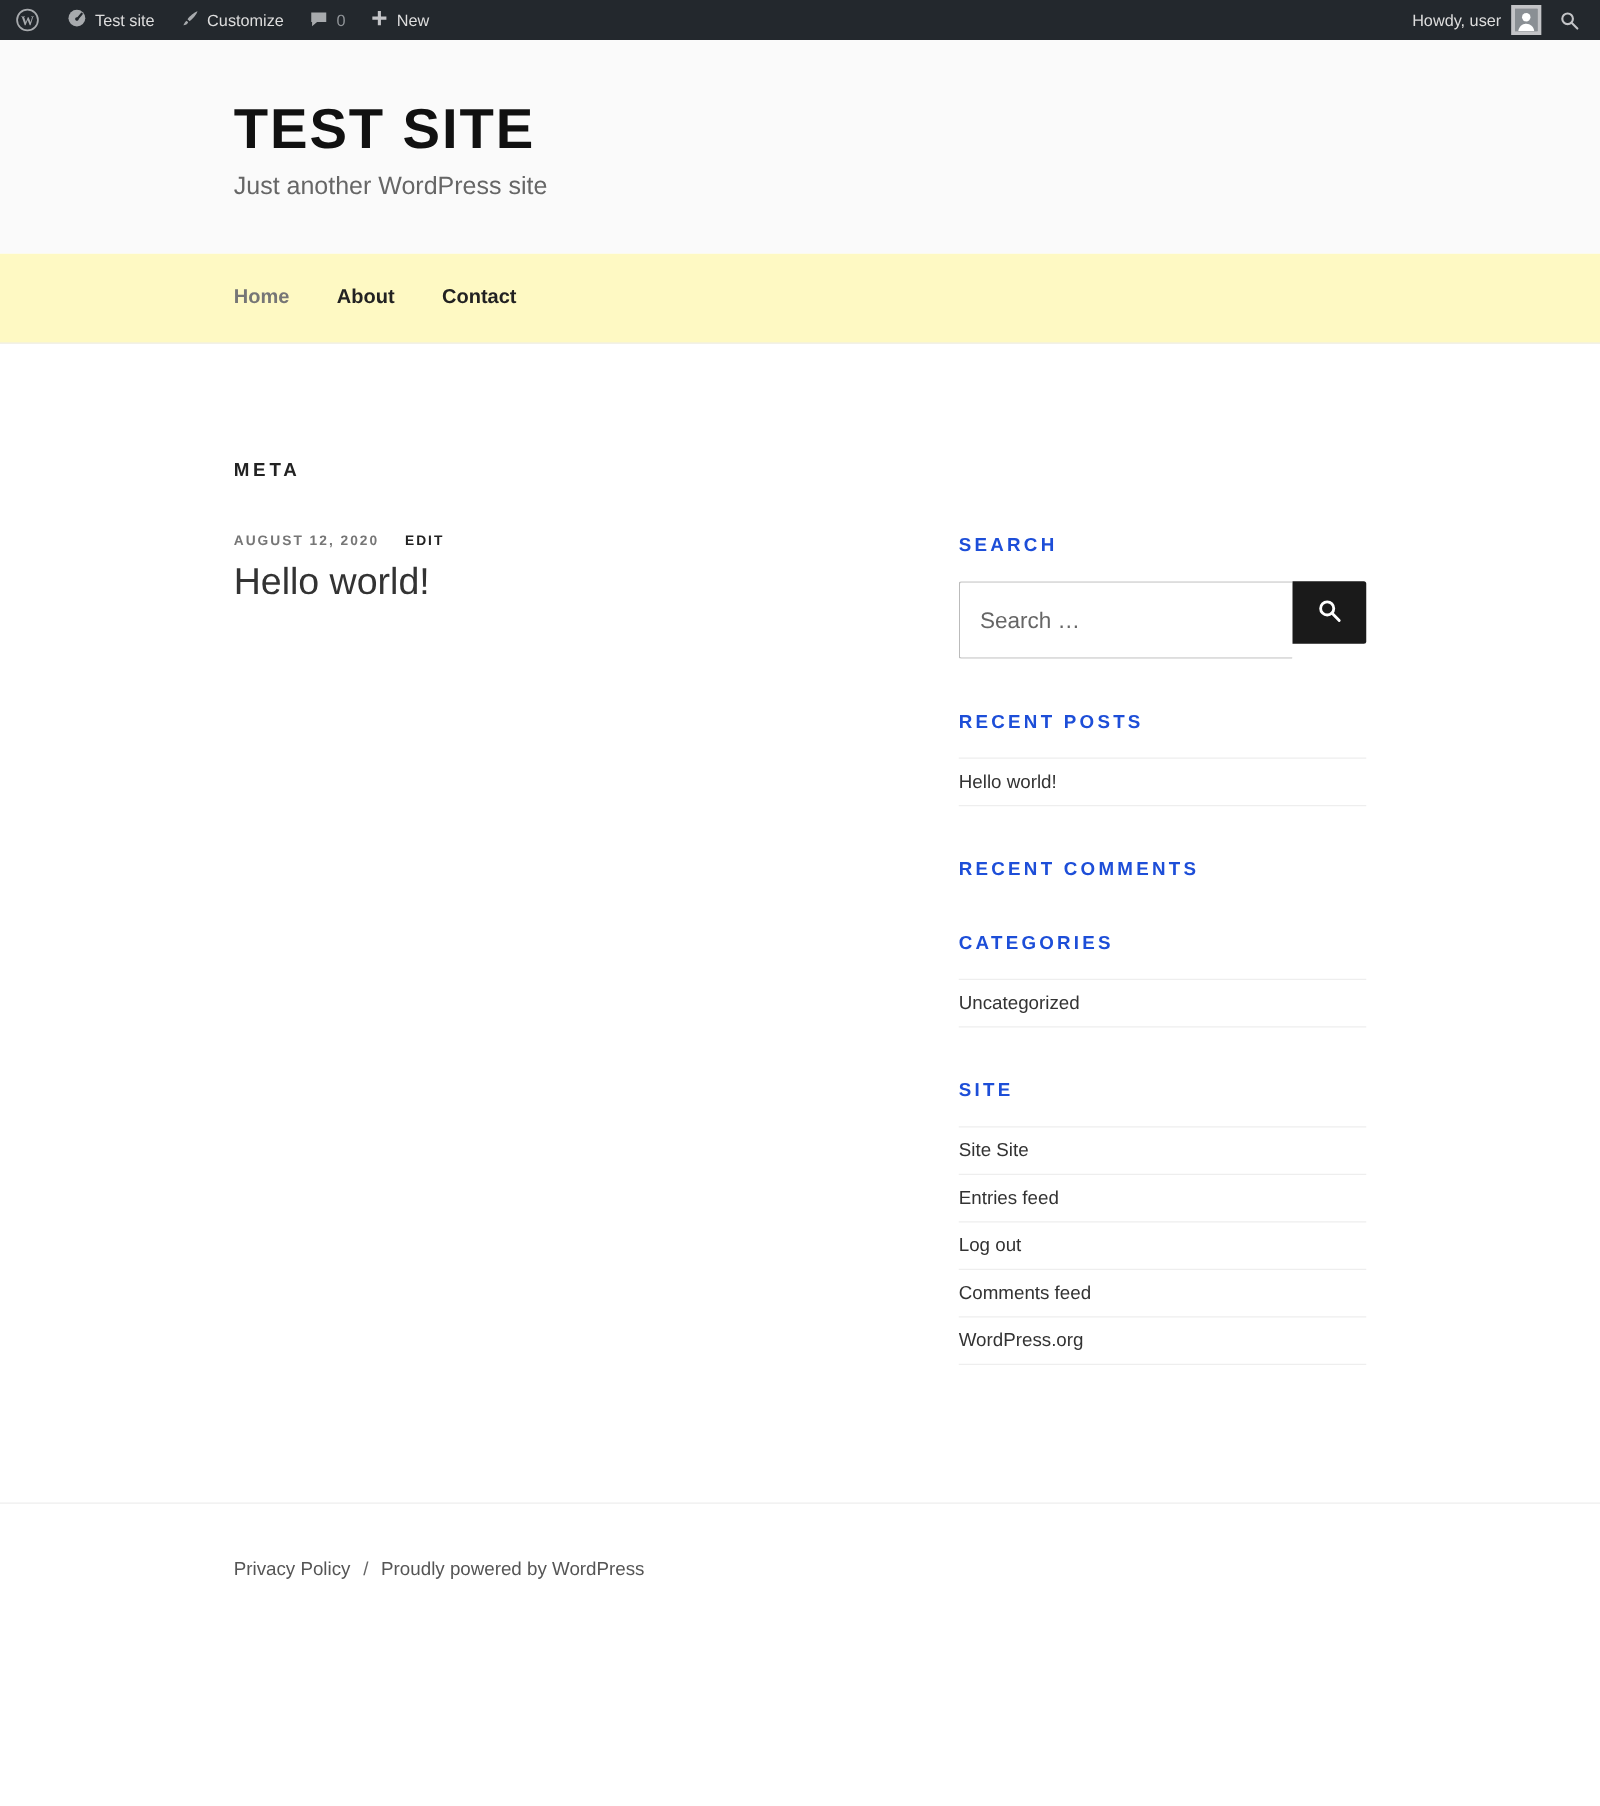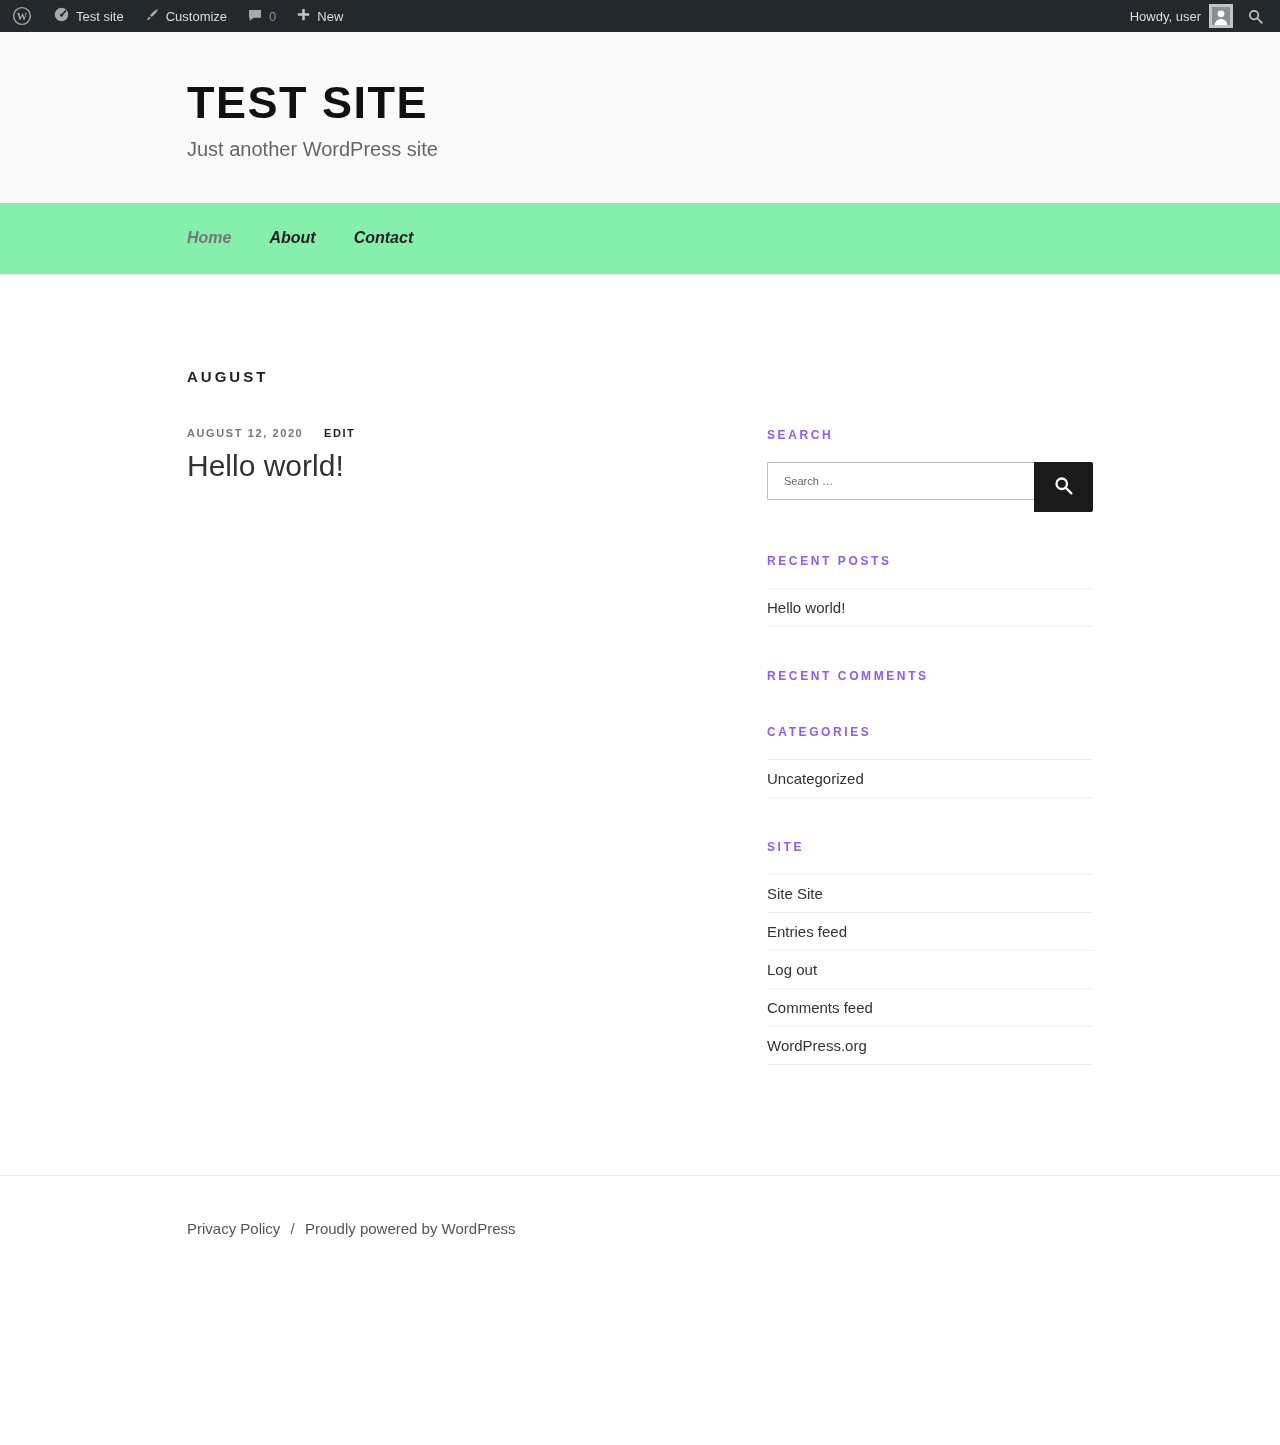--- a/index.html
+++ b/index.html
@@ -41,21 +41,21 @@
   
   .site-header { background: #fafafa; padding: 45px 0 42px; }
   .inner { max-width: 906px; margin: 0 auto; }
   .site-title {
     margin: 0; font-size: 45px; font-weight: 800;
     letter-spacing: 1.5px; color: #111; cursor: pointer;
   }
   .site-tagline { margin: 9px 0 0; font-size: 20px; color: #666; }
 
   
-  .main-nav { background: #86efac; border-bottom: 1px solid #eee; font-style: italic; }
+  .main-nav { background: #fef9c3; border-bottom: 1px solid #eee; }
   .nav-inner { max-width: 906px; margin: 0 auto; display: flex; padding: 26px 0 27px; }
   .nav-link { font-size: 16px; font-weight: 700; color: #222; padding: 0 19px; }
   .nav-link:first-child { padding-left: 0; }
   .nav-link.current { color: #767676; }
 
   
   .wrap {
     max-width: 906px; margin: 93px auto 0;
     display: flex; justify-content: space-between; align-items: flex-start;
   }
@@ -69,34 +69,34 @@
   .entry-date { color: #767676; margin-right: 16px; }
   .entry-edit { color: #222; }
   .entry-title { margin: 10px 0 0; font-size: 30px; font-weight: 300; color: #333; cursor: pointer; }
   .entry-body { margin: 24px 0 0; font-size: 16px; line-height: 1.75; color: #333; }
 
   
   .sidebar { width: 326px; margin-top: 60px; }
   .widget { margin-bottom: 42px; }
   .widget:last-child { margin-bottom: 0; }
   .widget-title {
-    margin: 0 0 20px; font-size: 12px; font-weight: 800;
-    letter-spacing: 2.6px; color: #8b5cf6;
+    margin: 0 0 20px; font-size: 15px; font-weight: 800;
+    letter-spacing: 2.6px; color: #1d4ed8;
   }
   .widget ul { list-style: none; margin: 0; padding: 0; border-top: 1px solid #eee; }
   .widget li {
     padding: 9px 0; border-bottom: 1px solid #eee;
     font-size: 15px; line-height: 19px; color: #333;
   }
   .widget li a { color: #333; }
 
   .searchform { display: flex; }
   .search-input {
-    flex: 1; height: 38px; border: 1px solid #bbb; border-right: none;
-    border-radius: 2px 0 0 2px; padding: 0 16px; font-size: 11px;
+    flex: 1; height: 62px; border: 1px solid #bbb; border-right: none;
+    border-radius: 2px 0 0 2px; padding: 0 16px; font-size: 18px;
     color: #555; background: #fff; outline: none;
     font-family: "Liberation Sans", "DejaVu Sans", sans-serif;
   }
   .search-input::placeholder { color: #666; opacity: 1; }
   .search-btn {
     width: 59px; height: 50px; background: #1a1a1a; border: 0;
     border-radius: 0 2px 2px 0; display: flex; align-items: center;
     justify-content: center; cursor: pointer;
   }
 
@@ -182,21 +182,21 @@
   <div class="nav-inner">
     <a class="nav-link current">Home</a>
     <a class="nav-link">About</a>
     <a class="nav-link">Contact</a>
   </div>
 </nav>
 
 <div class="wrap">
 
   <main class="main-col">
-    <h2 class="section-title">AUGUST</h2>
+    <h2 class="section-title">META</h2>
     <article class="entry">
       <div class="entry-meta">
         <a class="entry-date">AUGUST 12, 2020</a>
         <a class="entry-edit">EDIT</a>
       </div>
       <h3 class="entry-title">Hello world!</h3>
     </article>
   </main>
 
   <aside class="sidebar">

